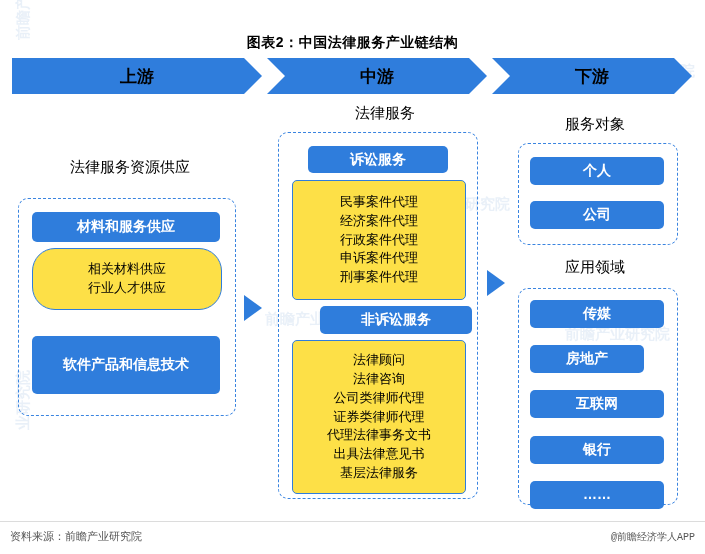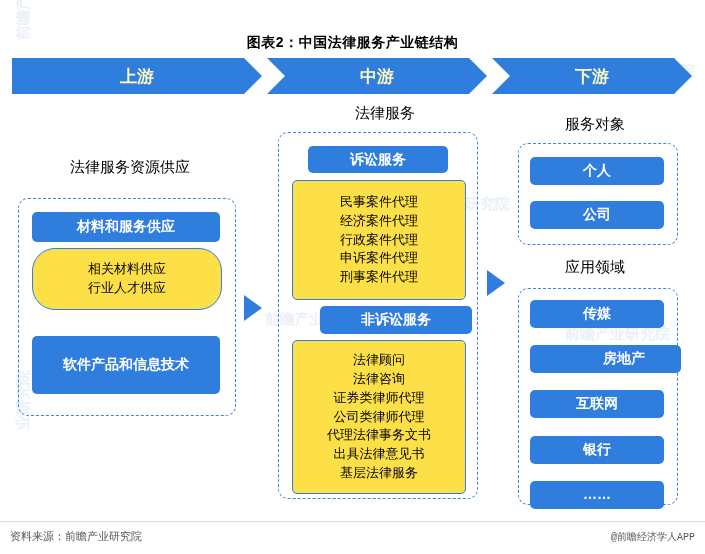--- a/index.html
+++ b/index.html
@@ -15,21 +15,21 @@
     position:absolute;top:14px;left:0;width:705px;
     text-align:center;font-size:14px;font-weight:bold;color:#000;
     letter-spacing:0.5px;
     margin-top:20px;
   }
   
   .banner{position:absolute;top:58px;left:12px;width:680px;height:36px;}
   .chev{
     position:absolute;top:0;height:36px;
     background:#2f7ddc;
-    color:#fef9c3;font-size:17px;font-weight:bold;
+    color:#000000;font-size:17px;font-weight:bold;
     display:flex;align-items:center;justify-content:center;
     clip-path:polygon(0 0, calc(100% - 18px) 0, 100% 50%, calc(100% - 18px) 100%, 0 100%, 18px 50%);
   }
   .chev.first{clip-path:polygon(0 0, calc(100% - 18px) 0, 100% 50%, calc(100% - 18px) 100%, 0 100%);}
   #chev0{left:0;width:250px;}
   #chev1{left:255px;width:220px;}
   #chev2{left:480px;width:200px;}
 
   
   .sect-label{position:absolute;font-size:15px;color:#000;text-align:center;}
@@ -128,41 +128,41 @@
   <span>行政案件代理</span>
   <span>申诉案件代理</span>
   <span>刑事案件代理</span>
 </div>
 
 <div class="blue-box" style="left:320px;top:306px;width:152px;height:28px;">非诉讼服务</div>
 
 <div class="white-box" style="left:292px;top:340px;width:172px;height:152px;">
   <span>法律顾问</span>
   <span>法律咨询</span>
+  <span>公司类律师代理</span>
   <span>证券类律师代理</span>
-  <span>公司类律师代理</span>
   <span>代理法律事务文书</span>
   <span>出具法律意见书</span>
   <span>基层法律服务</span>
 </div>
 
 <div class="arrow" style="left:487px;top:270px;"></div>
 
 <div class="sect-label" style="left:505px;top:115px;width:180px;">服务对象</div>
 
 <div class="dash" style="left:518px;top:143px;width:158px;height:100px;"></div>
 
 <div class="blue-box" style="left:530px;top:157px;width:134px;height:28px;">个人</div>
 <div class="blue-box" style="left:530px;top:201px;width:134px;height:28px;">公司</div>
 
 <div class="sect-label" style="left:505px;top:258px;width:180px;">应用领域</div>
 
 <div class="dash" style="left:518px;top:288px;width:158px;height:215px;"></div>
 
 <div class="blue-box" style="left:530px;top:300px;width:134px;height:28px;">传媒</div>
-<div class="blue-box" style="left:530px;top:345px;width:114px;height:28px;padding-left:37px;">房地产</div>
+<div class="blue-box" style="left:530px;top:345px;width:114px;height:28px;">房地产</div>
 <div class="blue-box" style="left:530px;top:390px;width:134px;height:28px;">互联网</div>
 <div class="blue-box" style="left:530px;top:436px;width:134px;height:28px;">银行</div>
 <div class="blue-box" style="left:530px;top:481px;width:134px;height:28px;">……</div>
 
 <div class="footdiv"></div>
 <div class="footer-left">资料来源：前瞻产业研究院</div>
 <div class="footer-right">@前瞻经济学人APP</div>
 
 </body></html>

